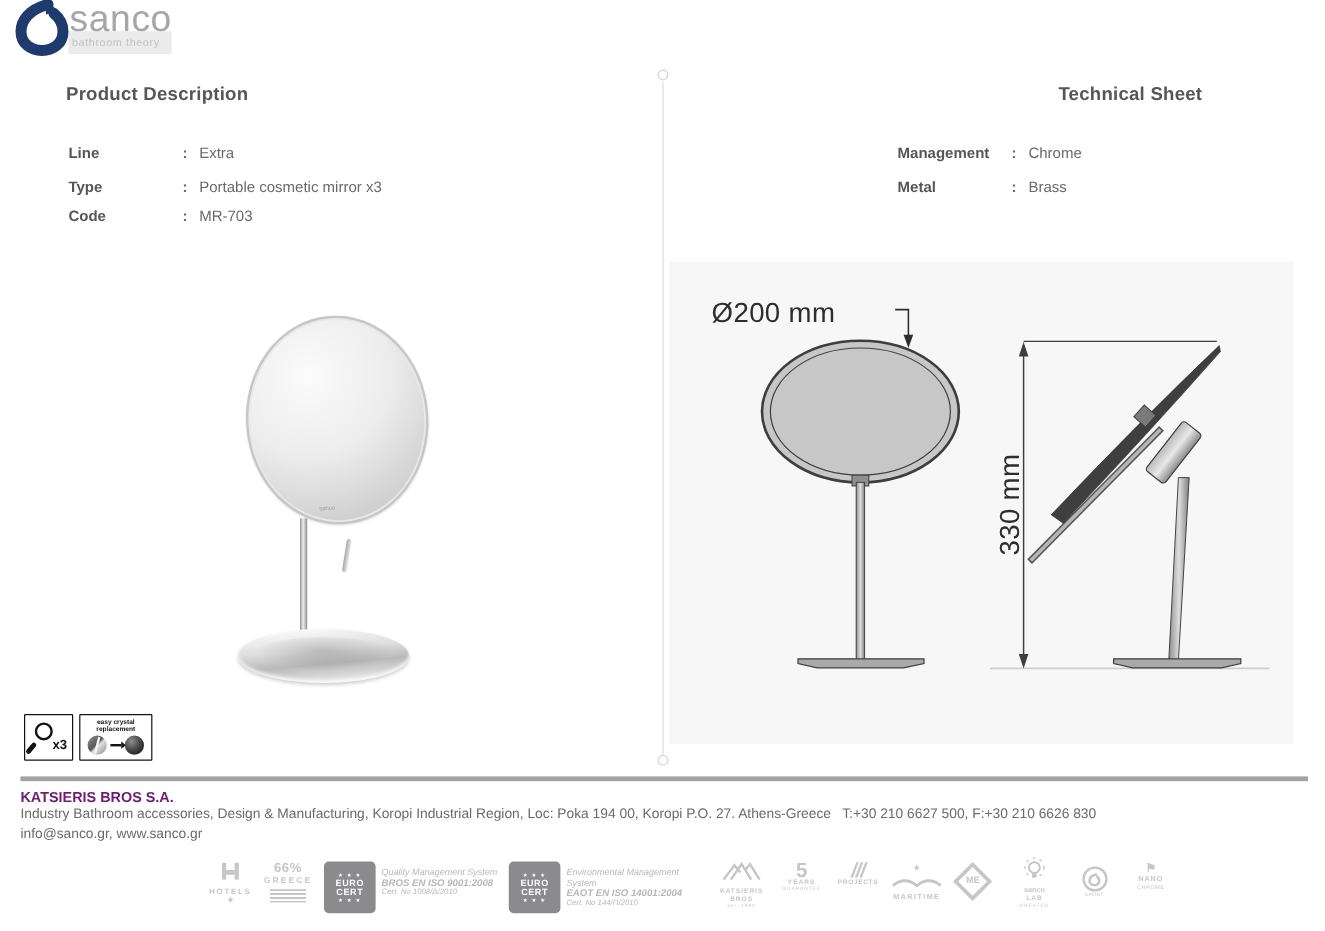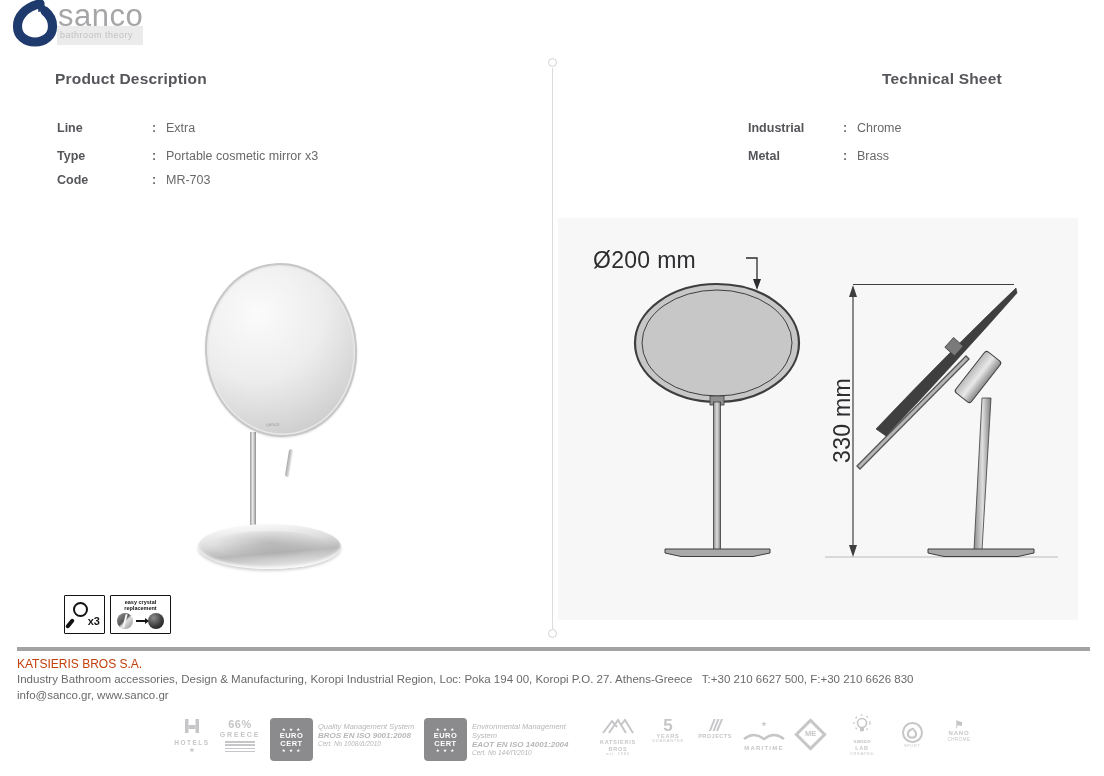--- a/index.html
+++ b/index.html
@@ -37,21 +37,21 @@
      background:linear-gradient(90deg,#989898,#ececec 45%,#8d8d8d); }
   .photo-handle { position:absolute; left:287px; top:449px; width:3.5px; height:28px; border-radius:2px;
      background:linear-gradient(90deg,#a8a8a8,#e8e8e8); transform:rotate(9deg); }
   .photo-base { position:absolute; left:198px; top:524px; width:143px; height:45px; border-radius:50%;
      background:linear-gradient(175deg,#fafafa 8%,#dedede 40%,#b9b9b9 62%,#ededed 92%);
      box-shadow:0 2px 3px rgba(0,0,0,0.18), inset 0 -2px 3px rgba(255,255,255,0.8); }
   .photo-base-reflection { position:absolute; left:212px; top:531px; width:114px; height:28px; border-radius:50%;
      background:radial-gradient(ellipse at 50% 40%, rgba(0,0,0,0.14), rgba(0,0,0,0) 70%); }
 
   
-  .feature-badge { position:absolute; top:595px; height:39px; border:1.5px solid #131313; background:#fff; border-radius:1px;margin-left:44px; }
+  .feature-badge { position:absolute; top:595px; height:39px; border:1.5px solid #131313; background:#fff; border-radius:1px; }
   .badge-mag { left:20px; width:41px; }
   .badge-mag .lens { position:absolute; left:8px; top:6px; width:15px; height:15px; border:2.5px solid #131313; border-radius:50%; background:#fff; }
   .badge-mag .handle { position:absolute; left:3px; top:22px; width:4px; height:11px; background:#131313; border-radius:2px; transform:rotate(40deg); }
   .badge-mag .x3 { position:absolute; right:4px; bottom:6px; font-size:11px; font-weight:bold; color:#131313; }
   .badge-crystal { left:66px; width:61px; }
   .badge-crystal .cap { text-align:center; font-size:5.5px; line-height:6px; color:#131313; margin-top:3px; font-weight:bold; }
   .badge-crystal .row { display:flex; align-items:center; justify-content:center; gap:3px; margin-top:2px; }
   .crystal-circle { width:16px; height:16px; border-radius:50%; position:relative; overflow:hidden; }
   .crystal-old { background:linear-gradient(135deg,#9a9a9a 0%,#555 45%,#e0e0e0 55%,#888 100%); }
   .crystal-old:after { content:""; position:absolute; left:7px; top:1px; width:1.5px; height:14px; background:#f4f4f4; transform:rotate(14deg); }
@@ -62,21 +62,21 @@
 
   
   .tech-panel { position:absolute; left:558px; top:218px; width:520px; height:402px; background:#f7f7f8; }
   .tech-svg { position:absolute; left:558px; top:218px; }
   .dim-diameter { position:absolute; left:593px; top:247px; font-size:23px; color:#2d2d2f; letter-spacing:0.3px; }
   .dim-height { position:absolute; left:782px; top:407px; width:120px; text-align:center; font-size:23px; color:#2d2d2f;
      transform:rotate(-90deg); letter-spacing:0.3px; }
 
   
   .footer-rule { position:absolute; left:17px; top:647px; width:1073px; height:4px; background:#a3a3a5; }
-  .footer-company { position:absolute; left:17px; top:657px; font-size:12px; font-weight:normal; color:#c2410c; }
+  .footer-company { position:absolute; left:17px; top:657px; font-size:12px; font-weight:bold; color:#701a75; }
   .footer-address { position:absolute; left:17px; top:673px; font-size:11.5px; color:#6a6a6c; white-space:pre; }
   .footer-contact { position:absolute; left:17px; top:689px; font-size:11.5px; color:#6a6a6c; }
 
   
   .cert { position:absolute; top:718px; color:#c6c6c8; text-align:center; font-weight:bold; line-height:1.15; }
   .cert-hotels { left:166px; width:52px; }
   .cert-hotels .hlabel { font-size:6.5px; letter-spacing:1.5px; margin-top:1px; }
   .cert-hotels .hstar { font-size:6px; }
   .cert-greece { left:216px; width:48px; }
   .cert-greece .pct { font-size:11px; letter-spacing:0.5px; }
@@ -180,21 +180,21 @@
     <div class="row">
       <div class="crystal-circle crystal-old"></div>
       <div class="crystal-arrow"></div>
       <div class="crystal-circle crystal-new"></div>
     </div>
   </div>
 
   <div class="section-title" style="left:882px; top:70px;">Technical Sheet</div>
 
   <div class="spec-row" style="left:708px; top:121px;">
-    <span class="lbl">Industrial</span><span class="sep">:</span><span class="val">Chrome</span>
+    <span class="lbl">Management</span><span class="sep">:</span><span class="val">Chrome</span>
   </div>
   <div class="spec-row" style="left:708px; top:149px;">
     <span class="lbl">Metal</span><span class="sep">:</span><span class="val">Brass</span>
   </div>
 
   <div class="tech-panel"></div>
 
   <svg class="tech-svg" width="520" height="402" viewBox="558 218 520 402">
     <defs>
       <linearGradient id="gradPost" x1="0" y1="0" x2="1" y2="0">

